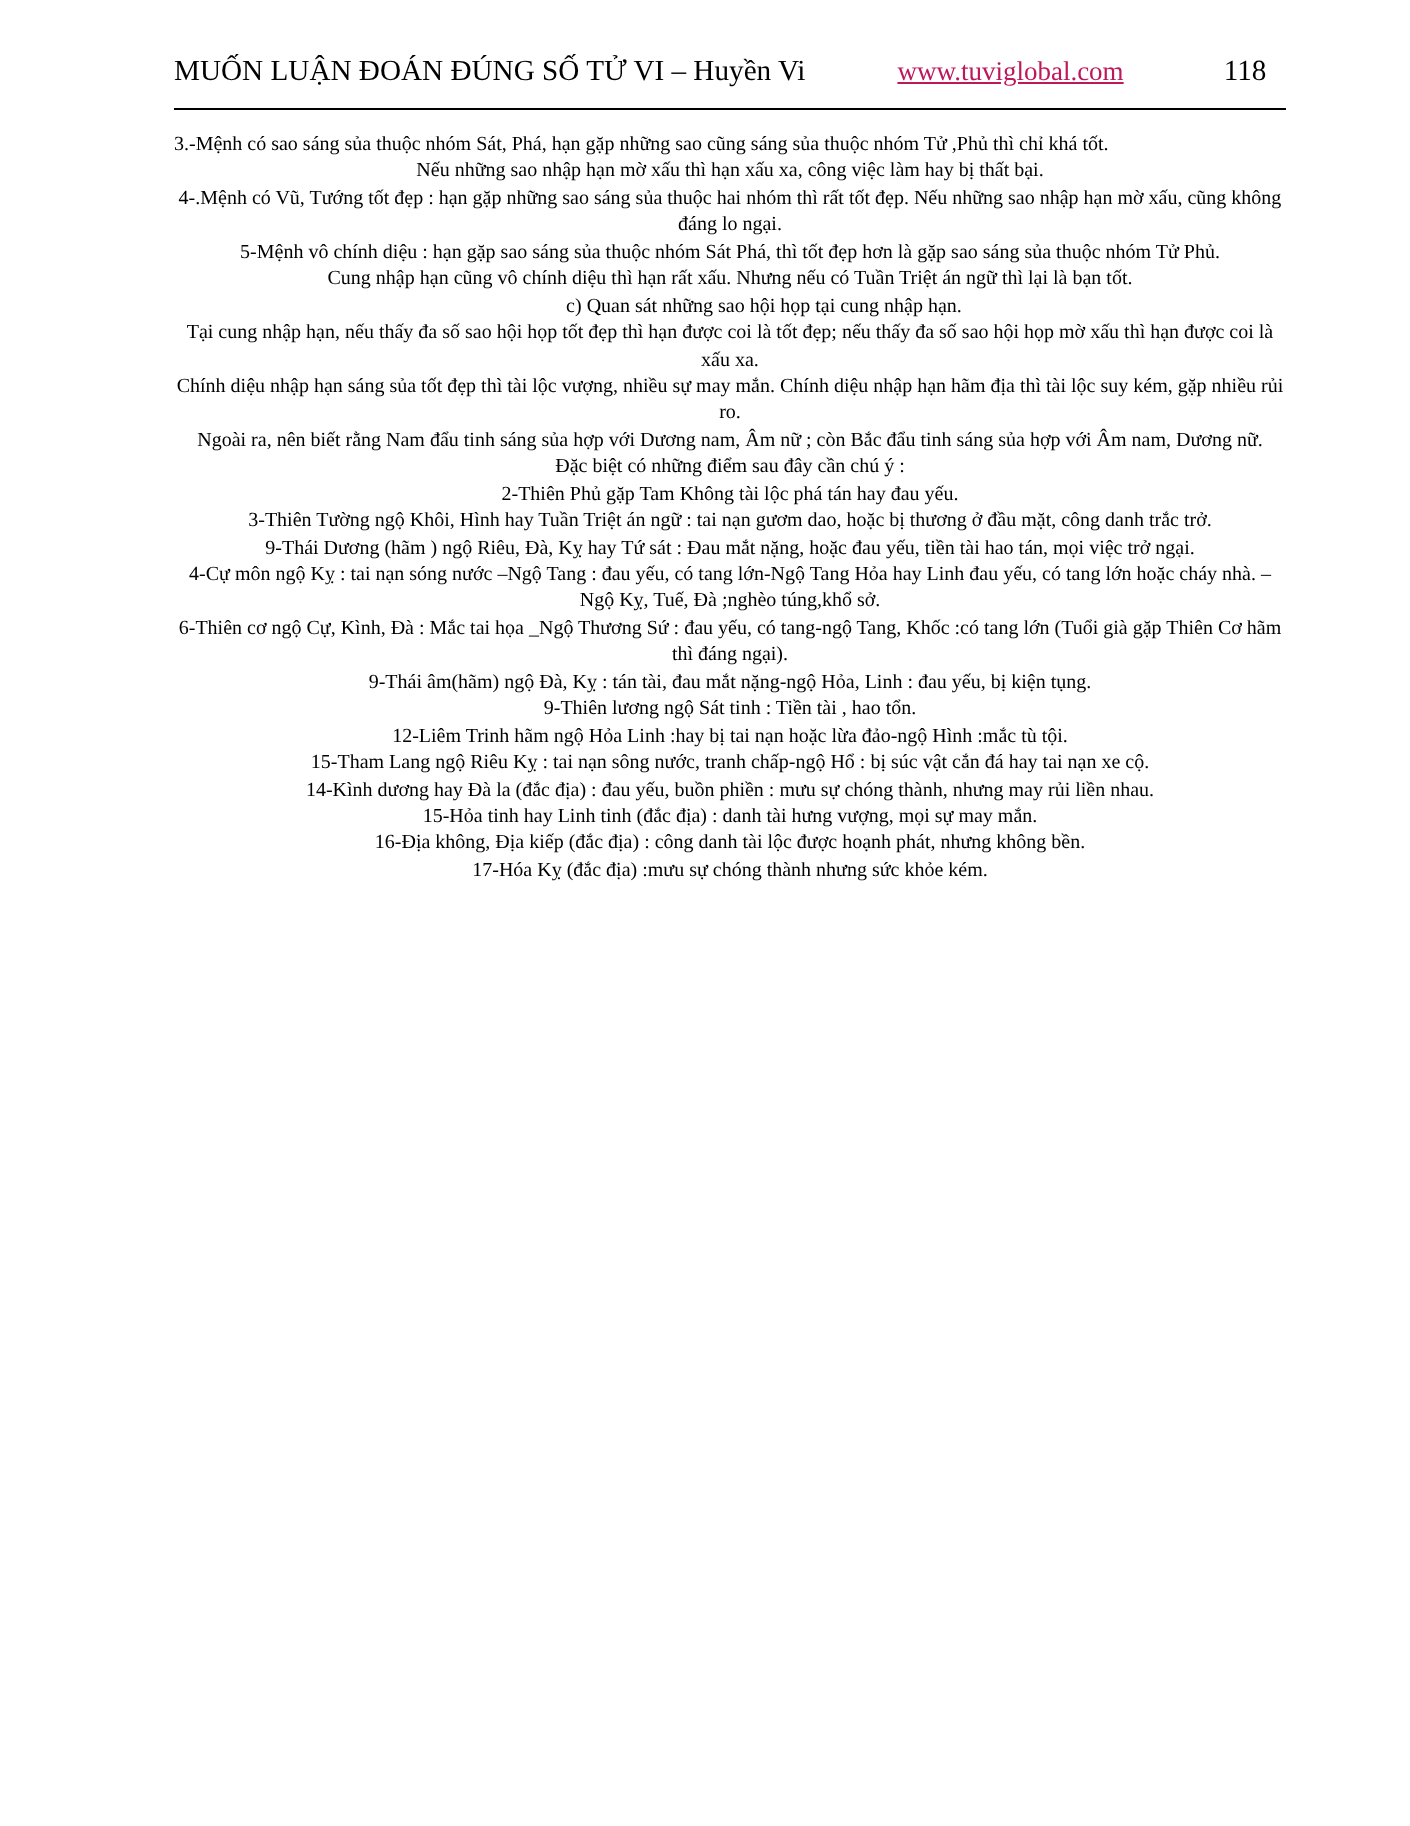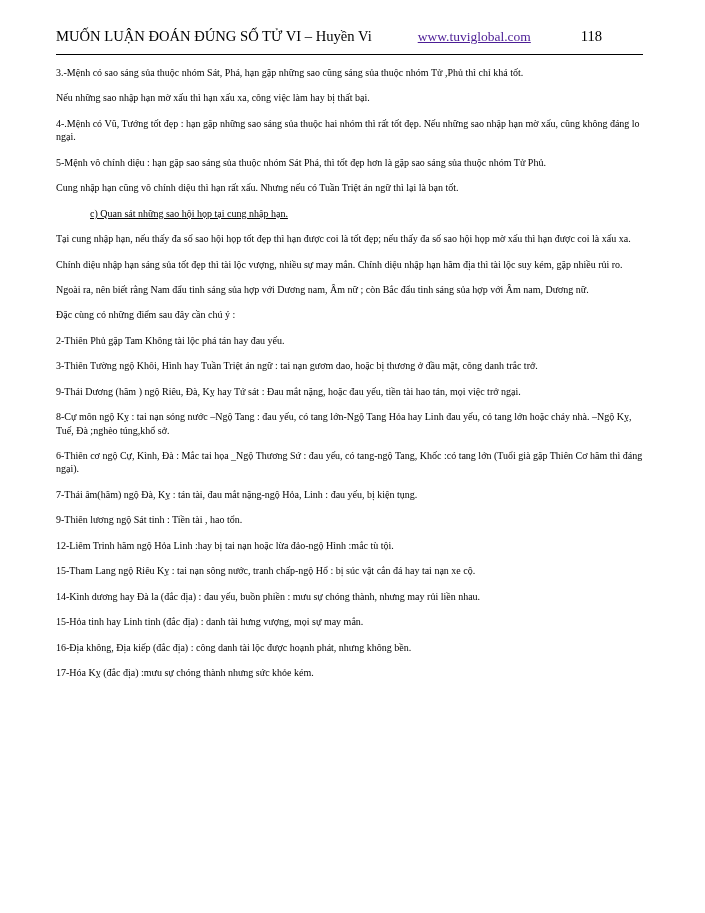--- a/index.html
+++ b/index.html
@@ -12,34 +12,34 @@
     height: 913px;
     font-family: "Liberation Serif", "DejaVu Serif", serif;
     color: #000000;
     -webkit-font-smoothing: antialiased;
   }
   .page {
     position: relative;
     width: 705px;
     height: 654px;
     box-sizing: border-box;
-    padding: 20px 62px 0 56px;
+    padding: 20px 62px 0 87px;
   }
   .header {
     display: flex;
     align-items: baseline;
     font-size: 14.6px;
     padding-top: 8px;
     white-space: nowrap;
   }
   .header-title {
     font-weight: normal;
   }
   .header-link {
-    color: #4c1d95;
+    color: #be185d;
     margin-left: 46px;
     font-size: 13.5px;
     text-align: right;
   }
   .header-page {
     margin-left: 50px;
     font-size: 14.6px;
   }
   .rule {
     border: 0;
@@ -51,27 +51,27 @@
     margin-top: 11px;
     font-size: 10px;
     line-height: 1.345;
     text-align: left;
   }
   .para {
     margin: 0;
     padding: 0;
   }
   .para + .para {
-    margin-top: 12px;
+    margin-top: 0px;
+    text-align: center;
   }
   .sub-item {
     margin: 0;
     padding-left: 34px;
     text-indent: 0;
-    text-decoration: underline;
   }
 </style>
 </head>
 <body>
 
 <div class="page">
 
   <div class="header">
     <span class="header-title">MUỐN LUẬN ĐOÁN ĐÚNG SỐ TỬ VI – Huyền Vi</span>
     <a class="header-link" href="#">www.tuviglobal.com</a>
@@ -83,27 +83,27 @@
   <div class="body-text">
     <p class="para">3.-Mệnh có sao sáng sủa thuộc nhóm Sát, Phá, hạn gặp những sao cũng sáng sủa thuộc nhóm Tử ,Phủ thì chỉ khá tốt.</p>
     <p class="para">Nếu những sao nhập hạn mờ xấu thì hạn xấu xa, công việc làm hay bị thất bại.</p>
     <p class="para">4-.Mệnh có Vũ, Tướng tốt đẹp : hạn gặp những sao sáng sủa thuộc hai nhóm thì rất tốt đẹp. Nếu những sao nhập hạn mờ xấu, cũng không đáng lo ngại.</p>
     <p class="para">5-Mệnh vô chính diệu : hạn gặp sao sáng sủa thuộc nhóm Sát Phá, thì tốt đẹp hơn là gặp sao sáng sủa thuộc nhóm Tử Phủ.</p>
     <p class="para">Cung nhập hạn cũng vô chính diệu thì hạn rất xấu. Nhưng nếu có Tuần Triệt án ngữ thì lại là bạn tốt.</p>
     <p class="para sub-item">c)  Quan sát những sao hội họp tại cung nhập hạn.</p>
     <p class="para">Tại cung nhập hạn, nếu thấy đa số sao hội họp tốt đẹp thì hạn được coi là tốt đẹp; nếu thấy đa số sao hội họp mờ xấu thì hạn được  coi là xấu xa.</p>
     <p class="para">Chính diệu nhập hạn sáng sủa tốt đẹp thì tài lộc vượng, nhiều sự may mắn. Chính diệu nhập hạn hãm địa thì tài lộc suy kém, gặp nhiều rủi ro.</p>
     <p class="para">Ngoài ra, nên biết rằng Nam đẩu tinh sáng sủa hợp với Dương nam, Âm nữ ; còn Bắc đẩu tinh sáng sủa hợp với Âm nam, Dương nữ.</p>
-    <p class="para">Đặc cùng có những điểm sau đây cần chú ý :</p>
+    <p class="para">Đặc biệt có những điểm sau đây cần chú ý :</p>
     <p class="para">2-Thiên Phủ gặp Tam Không tài lộc phá tán hay đau yếu.</p>
     <p class="para">3-Thiên Tường ngộ Khôi, Hình hay Tuần Triệt án ngữ : tai nạn gươm dao, hoặc bị thương ở đầu mặt, công danh trắc trở.</p>
     <p class="para">9-Thái Dương (hãm ) ngộ Riêu, Đà, Kỵ hay Tứ sát : Đau mắt nặng, hoặc đau yếu, tiền tài hao tán, mọi việc trở ngại.</p>
-    <p class="para">8-Cự môn ngộ Kỵ : tai nạn sóng nước –Ngộ Tang : đau yếu, có tang lớn-Ngộ Tang Hỏa hay Linh đau yếu,  có tang lớn hoặc cháy nhà. –Ngộ Kỵ, Tuế, Đà ;nghèo túng,khổ sở.</p>
+    <p class="para">4-Cự môn ngộ Kỵ : tai nạn sóng nước –Ngộ Tang : đau yếu, có tang lớn-Ngộ Tang Hỏa hay Linh đau yếu,  có tang lớn hoặc cháy nhà. –Ngộ Kỵ, Tuế, Đà ;nghèo túng,khổ sở.</p>
     <p class="para">6-Thiên cơ ngộ Cự, Kình, Đà : Mắc tai họa _Ngộ Thương Sứ : đau yếu, có tang-ngộ Tang, Khốc :có tang lớn  (Tuổi già gặp Thiên Cơ hãm thì  đáng ngại).</p>
-    <p class="para">7-Thái âm(hãm) ngộ Đà, Kỵ : tán tài, đau mắt nặng-ngộ Hỏa, Linh  : đau yếu, bị kiện tụng.</p>
+    <p class="para">9-Thái âm(hãm) ngộ Đà, Kỵ : tán tài, đau mắt nặng-ngộ Hỏa, Linh  : đau yếu, bị kiện tụng.</p>
     <p class="para">9-Thiên lương ngộ Sát tinh : Tiền tài , hao tổn.</p>
     <p class="para">12-Liêm Trinh hãm ngộ Hỏa Linh :hay bị tai nạn hoặc lừa đảo-ngộ Hình :mắc tù tội.</p>
     <p class="para">15-Tham Lang ngộ Riêu Kỵ : tai nạn sông nước, tranh chấp-ngộ Hổ : bị súc vật cắn đá hay tai nạn xe cộ.</p>
     <p class="para">14-Kình dương hay Đà la (đắc địa) : đau yếu, buồn phiền : mưu sự chóng thành, nhưng may rủi liền nhau.</p>
     <p class="para">15-Hỏa tinh hay Linh tinh (đắc địa) : danh tài hưng vượng, mọi sự may mắn.</p>
     <p class="para">16-Địa không, Địa kiếp (đắc địa) : công danh tài lộc được hoạnh phát, nhưng  không bền.</p>
     <p class="para">17-Hóa Kỵ (đắc địa) :mưu sự chóng  thành nhưng sức khỏe kém.</p>
   </div>
 
 </div>

